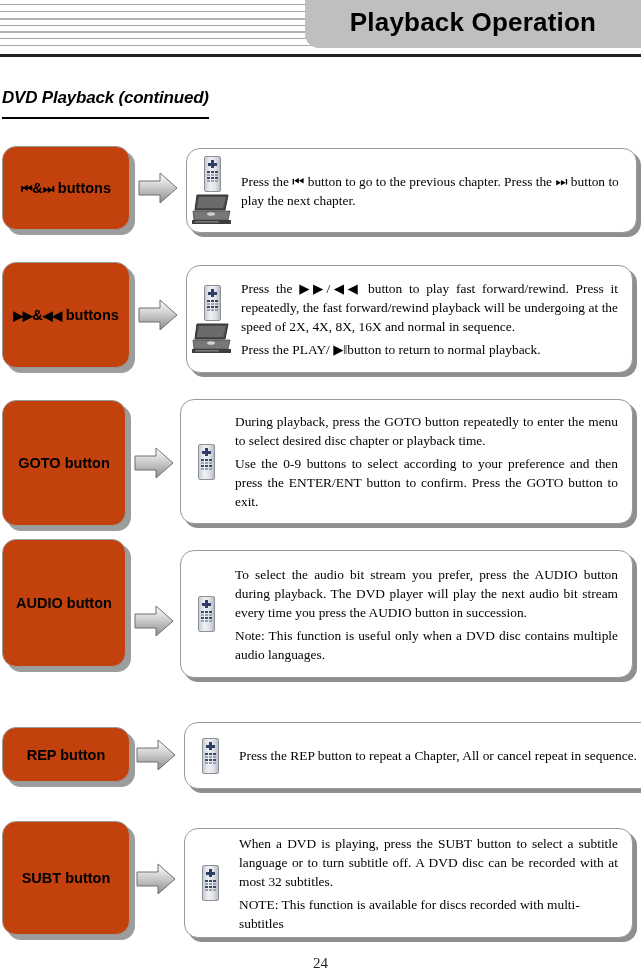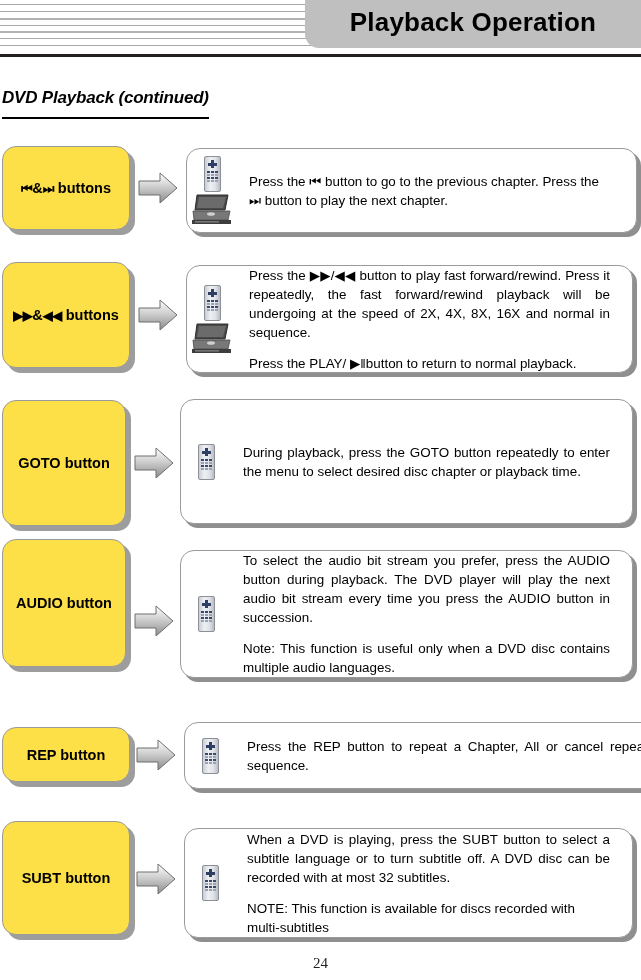--- a/index.html
+++ b/index.html
@@ -85,21 +85,21 @@
   
   .row {
     position: absolute;
     left: 0;
   }
 
   
   .label-box {
     position: absolute;
     left: 2px;
-    background: #fde047;
+    background: #c2410c;
     border: 1px solid #9a9a9a;
     border-radius: 14px;
     box-shadow: 5px 5px 0 0 #9d9d9d;
     box-sizing: border-box;
     display: flex;
     align-items: center;
     justify-content: center;
   }
   .label-text {
     font-size: 14.5px;
@@ -146,21 +146,21 @@
   }
   .body-text {
     flex: 1 1 auto;
     padding-right: 10px;
     font-size: 13.4px;
     line-height: 19px;
     color: #000;
     text-align: justify;
     text-justify: inter-word;
   }
-  .body-text p { margin: 12px; }
+  .body-text p { margin: 4px; font-family: Liberation Serif, serif; }
   .body-text p.last { text-align: left; }
 
   
   .remote {
     position: relative;
     width: 17px;
     height: 36px;
     background: linear-gradient(to right, #c9cdd4 0%, #eef0f3 35%, #dfe2e7 70%, #b9bdc4 100%);
     border: 1px solid #8d9097;
     border-radius: 2px;
@@ -367,20 +367,21 @@
               <i></i>
               <i></i>
               <i class="dim"></i>
               <i class="dim"></i>
               <i class="dim"></i>
             </div>
         </div>
       </div>
       <div class="body-text">
         <p>During playback, press the GOTO button repeatedly to enter the menu to select desired disc chapter or playback time.</p>
+        <p>Use the 0-9 buttons to select according to your preference and then press the ENTER/ENT button to confirm. Press the GOTO button to exit.</p>
       </div>
     </div>
   </div>
 </div>
 
 <div class="row">
   <div class="label-box" style="top:539px; width:124px; height:128px;">
     <div class="label-text">AUDIO button</div>
   </div>
   <div class="arrow" style="left:134px; top:604px;">

